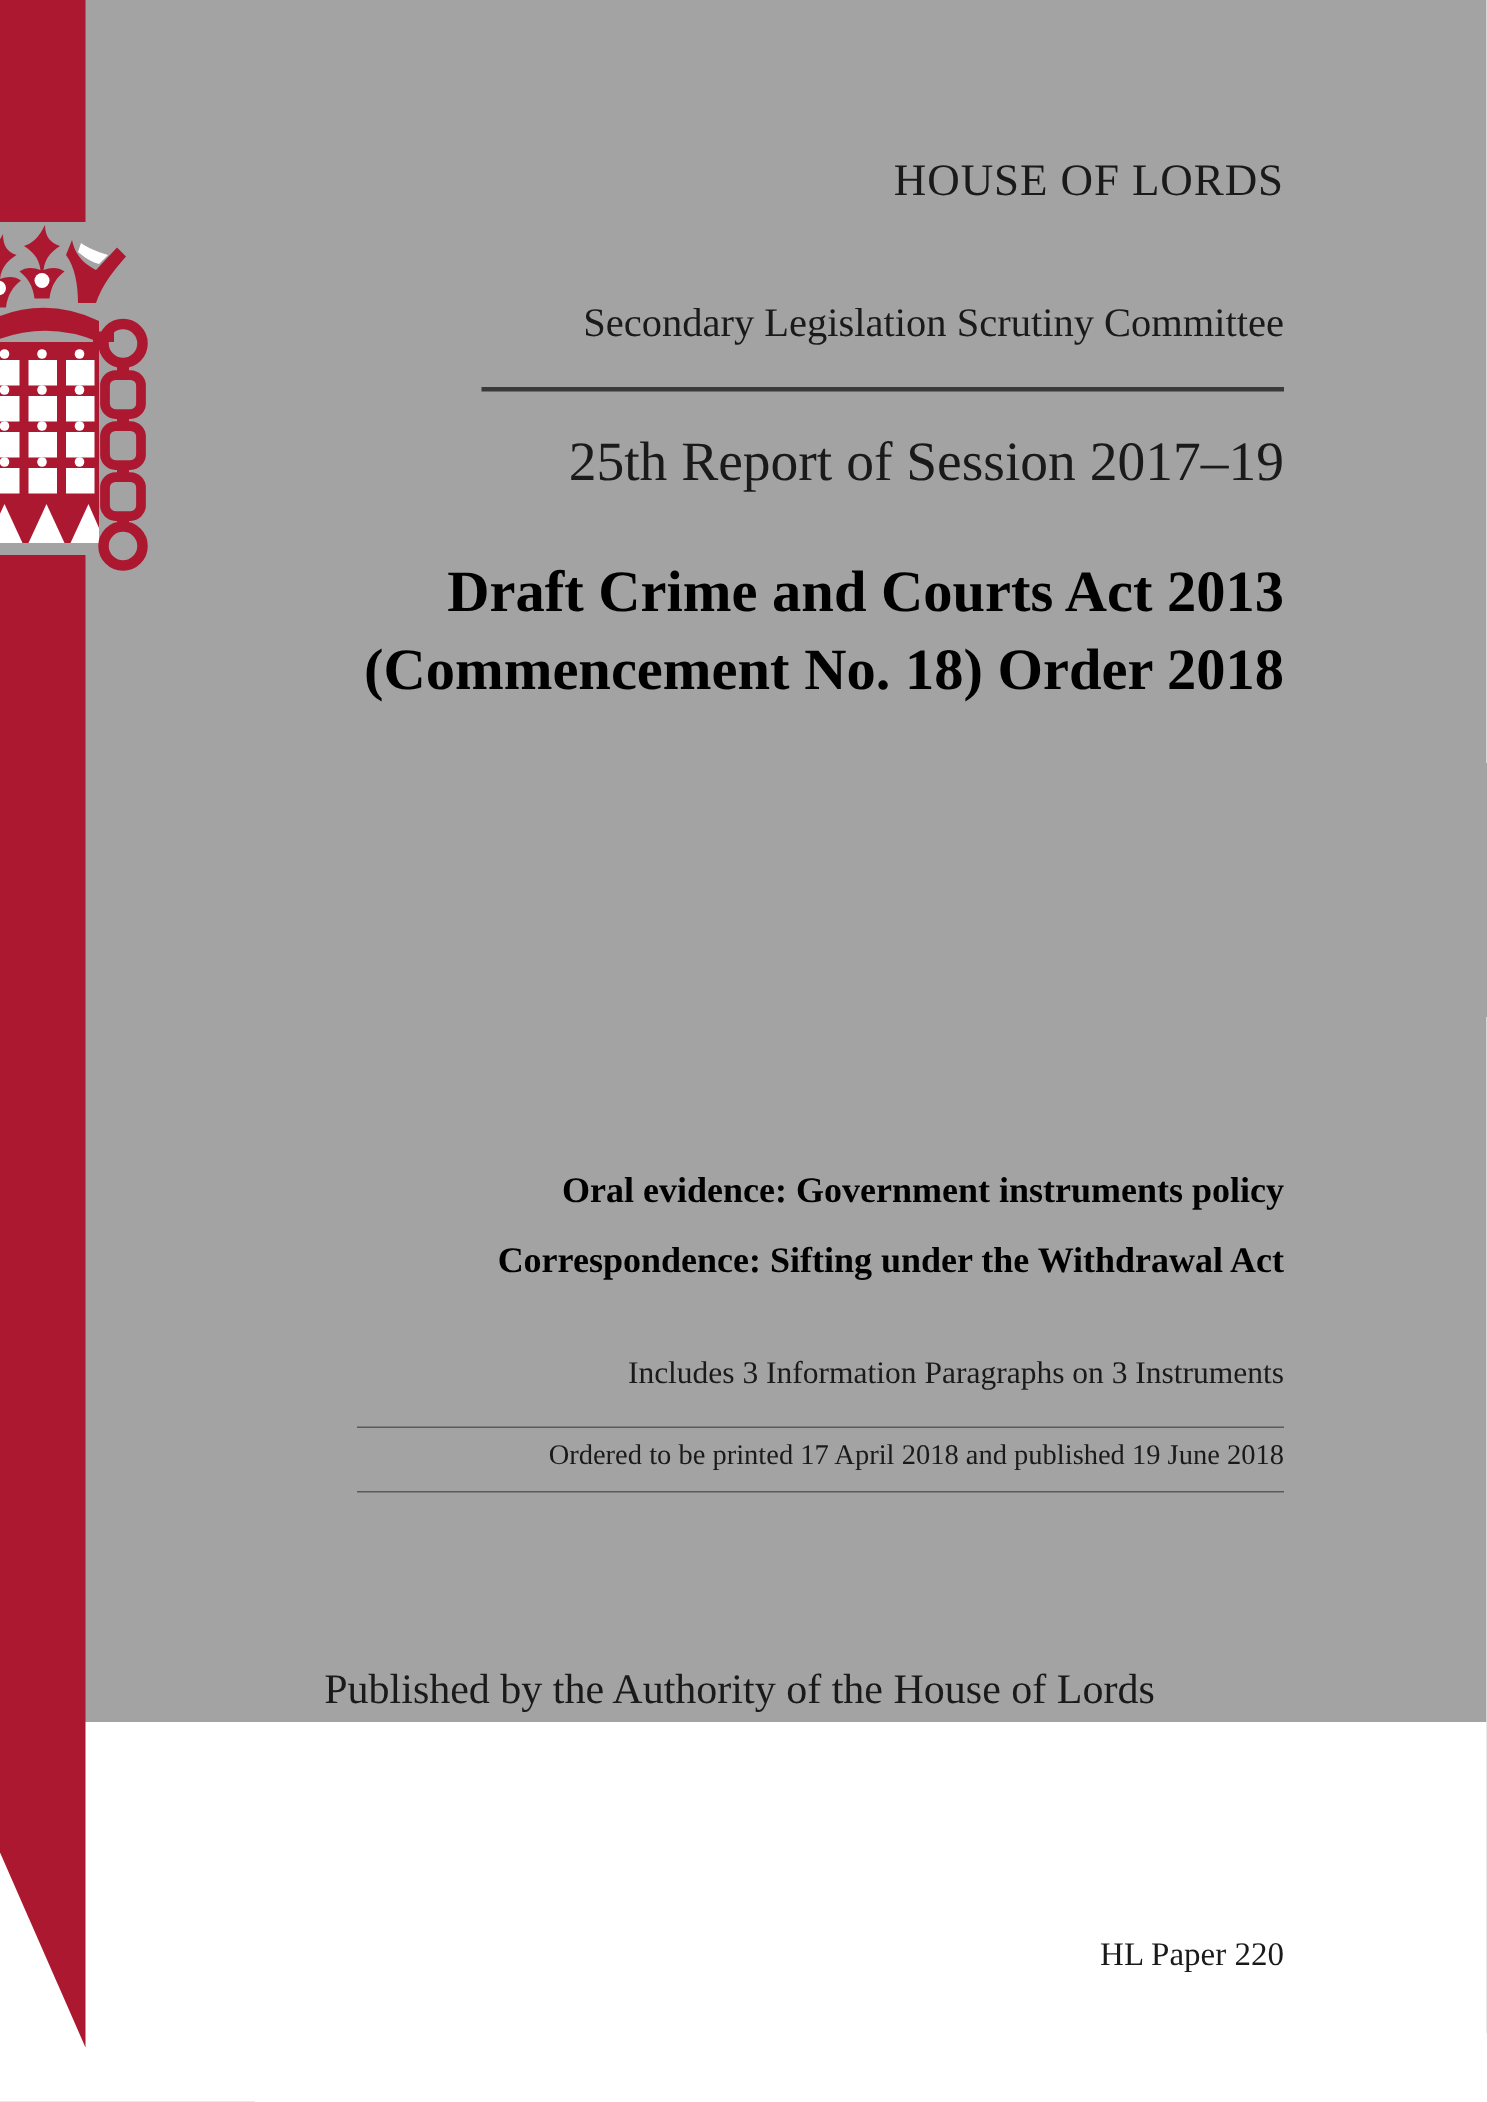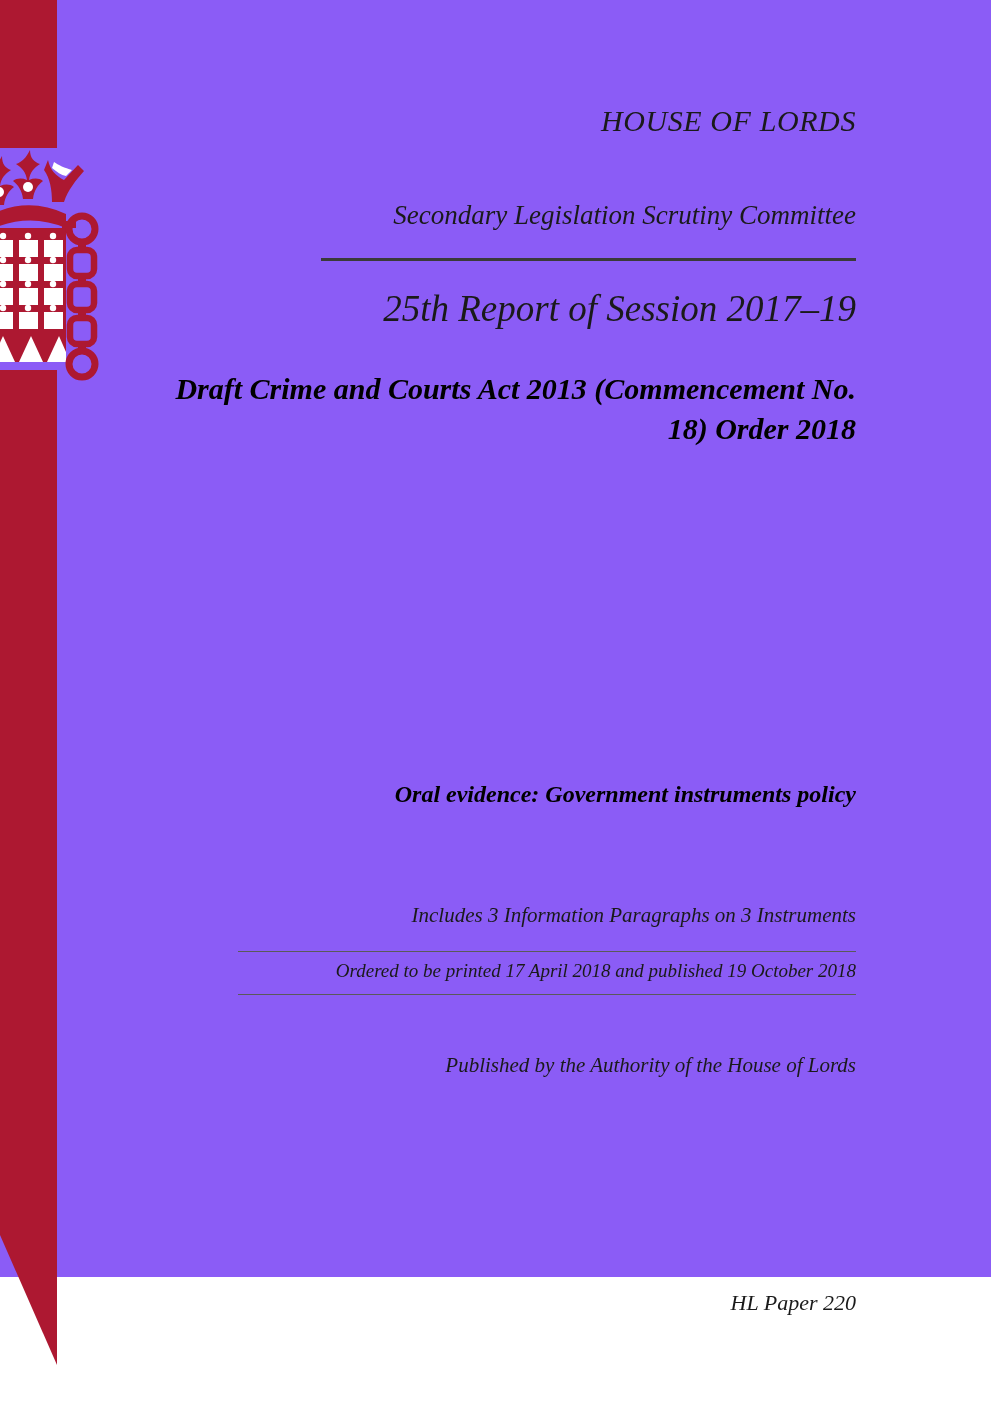--- a/index.html
+++ b/index.html
@@ -9,23 +9,22 @@
     width: 991px;
     height: 1401px;
     background: #ffffff;
     font-family: "Liberation Serif", "DejaVu Serif", serif;
     overflow: hidden;
   }
 
   #cover {
     position: relative;
     width: 991px;
-    height: 1277px;
-    background: #8b5cf6;
-    font-style: italic;
+    height: 1148px;
+    background: #a3a3a3;
   }
 
   
   .banner-svg {
     position: absolute;
     left: 0;
     top: 0;
     width: 130px;
     height: 1401px;
     display: block;
@@ -74,21 +73,21 @@
   .report-session {
     top: 287px;
     font-size: 37px;
     color: #1a1a1a;
     font-weight: 400;
   }
 
   
   .title-block {
     font-weight: bold;
-    font-size: 30px;
+    font-size: 39px;
     line-height: 1.33;
     color: #000000;
   }
   .tb1 { top: 369px; }
   .tb2 { top: 466px; }
   .tb3 { top: 639px; }
   .tb4 { top: 779px; font-size: 24px; }
   .tb5 { top: 826px; font-size: 24px; }
 
   .includes {
@@ -107,23 +106,24 @@
   .rule-a { top: 951px; }
   .rule-b { top: 994px; }
 
   .ordered {
     top: 960px;
     font-size: 19px;
     color: #1a1a1a;
   }
 
   .published-by {
-    top: 1053px;
-    font-size: 21px;
-    color: #1a1a1a;
+    top: 1111px;
+    font-size: 28px;
+    color: #1a1a1a;
+    text-align: center;
   }
 
   .hl-paper {
     top: 1290px;
     font-size: 22px;
     color: #1a1a1a;
   }
 </style>
 </head>
 <body>
@@ -243,26 +243,27 @@
     <div class="rule-heavy"></div>
 
     <div class="col report-session">25th Report of Session 2017–19</div>
 
     <div class="col title-block tb1">Draft Crime and Courts Act 2013 (Commencement No. 18) Order 2018</div>
 
 
 
     <div class="col title-block tb4">Oral evidence: Government instruments policy</div>
 
+    <div class="col title-block tb5">Correspondence: Sifting under the Withdrawal Act</div>
 
     <div class="col includes">Includes 3 Information Paragraphs on 3 Instruments</div>
 
     <div class="rule-thin rule-a"></div>
 
-    <div class="col ordered">Ordered to be printed 17 April 2018 and published 19 October 2018</div>
+    <div class="col ordered">Ordered to be printed 17 April 2018 and published 19 June 2018</div>
 
     <div class="rule-thin rule-b"></div>
 
     <div class="col published-by">Published by the Authority of the House of Lords</div>
 
     <div class="col hl-paper">HL Paper 220</div>
 
   </div>
 </div>
 

